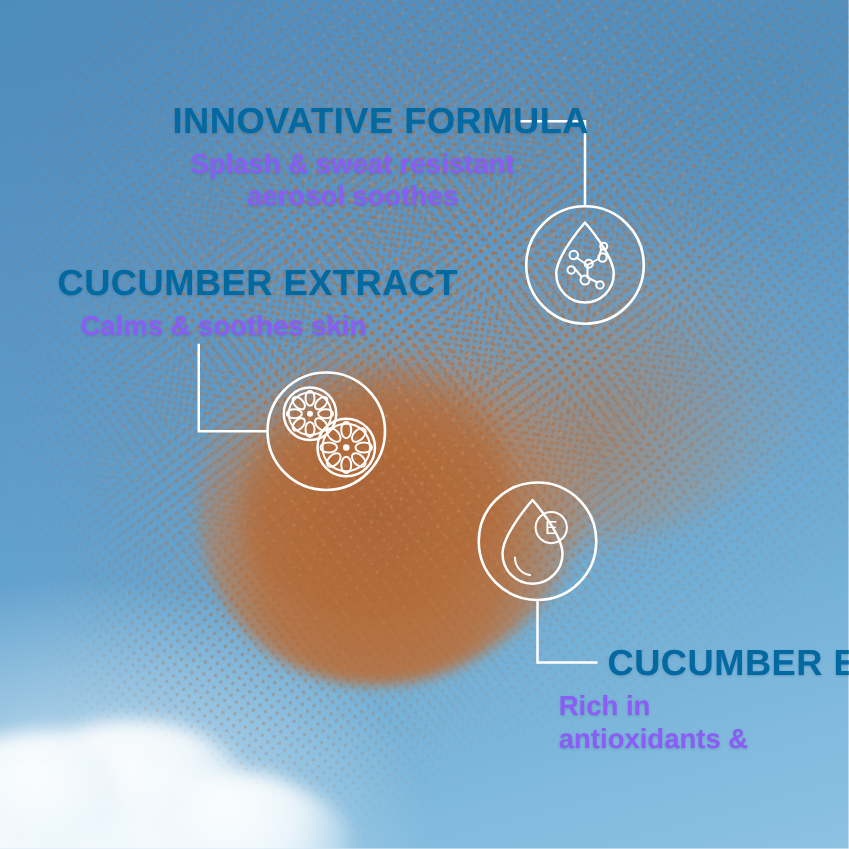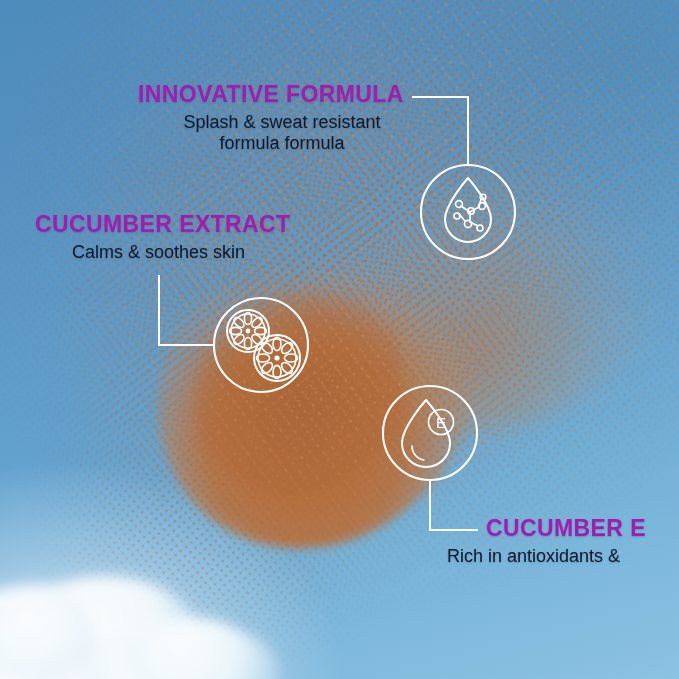--- a/index.html
+++ b/index.html
@@ -152,41 +152,41 @@
     background-size: 5px 5px;
     -webkit-mask-image: radial-gradient(ellipse 26% 24% at 33% 70%, rgba(0,0,0,0.85) 0%, rgba(0,0,0,0.5) 48%, rgba(0,0,0,0.15) 74%, rgba(0,0,0,0) 92%);
     mask-image: radial-gradient(ellipse 26% 24% at 33% 70%, rgba(0,0,0,0.85) 0%, rgba(0,0,0,0.5) 48%, rgba(0,0,0,0.15) 74%, rgba(0,0,0,0) 92%);
     transform: rotate(-38deg) scale(1.35);
     transform-origin: 34% 68%;
   }
 
   
   .callout { position: absolute; }
   .headline {
-    color: #a21caf;
+    color: #0369a1;
     font-weight: 700;
-    font-size: 23px;
+    font-size: 29px;
     letter-spacing: 0.4px;
     line-height: 1.05;
     white-space: nowrap;
     text-shadow: 0 1px 2px rgba(40,80,115,0.30);
   }
   .subline {
-    color: #0f172a;
-    font-weight: 400;
-    font-size: 18px;
+    color: #8b5cf6;
+    font-weight: 700;
+    font-size: 22px;
     line-height: 1.16;
     text-shadow: 0 1px 2px rgba(40,80,115,0.28);
   }
 
   #callout-innovative { left: 138px; top: 82px; }
   #callout-innovative .subline { text-align: center; margin-top: 6px; width: 288px; }
 
-  #callout-cucumber { left: 35px; top: 212px; }
-  #callout-cucumber .subline { text-align: center; margin-top: 6px; width: 247px; }
+  #callout-cucumber { left: 46px; top: 212px; }
+  #callout-cucumber .subline { text-align: right; margin-top: 6px; width: 247px; }
 
   #callout-vitamin { left: 486px; top: 516px; }
   #callout-vitamin .subline { text-align: left; margin-top: 6px; width: 194px; margin-left: -39px; }
 
   
   #line-art {
     position: absolute;
     inset: 0;
     width: 679px;
     height: 679px;
@@ -330,21 +330,21 @@
       <path class="glyph-thin" d="M 412 446 A 14 14 0 0 0 424 460"></path>
       <circle class="glyph-thin" cx="441" cy="422" r="12.5"></circle>
       <text class="e-letter" x="441" y="427.5">E</text>
     </g>
   </svg>
 
   <div class="callout" id="callout-innovative">
     <div class="headline">INNOVATIVE FORMULA</div>
     <div class="subline">
       <div>Splash &amp; sweat resistant</div>
-      <div>formula formula</div>
+      <div>aerosol soothes</div>
     </div>
   </div>
 
   <div class="callout" id="callout-cucumber">
     <div class="headline">CUCUMBER EXTRACT</div>
     <div class="subline">
       <div>Calms &amp; soothes skin</div>
     </div>
   </div>
 

